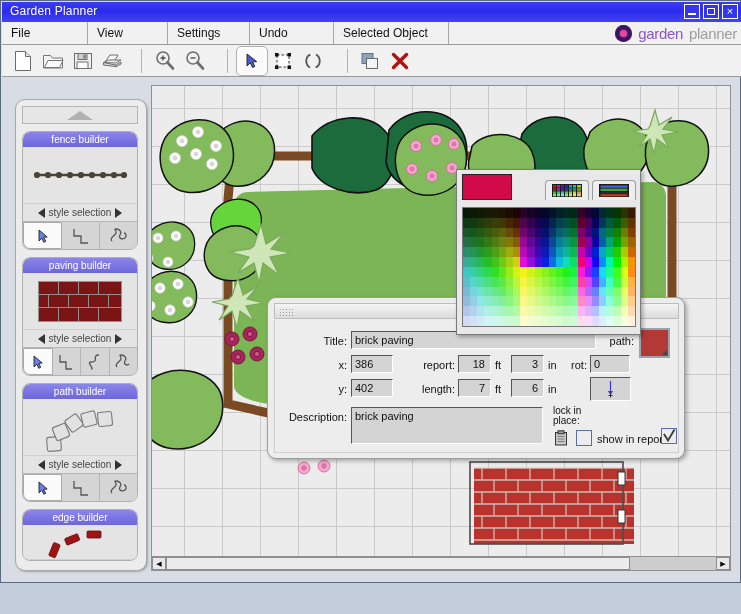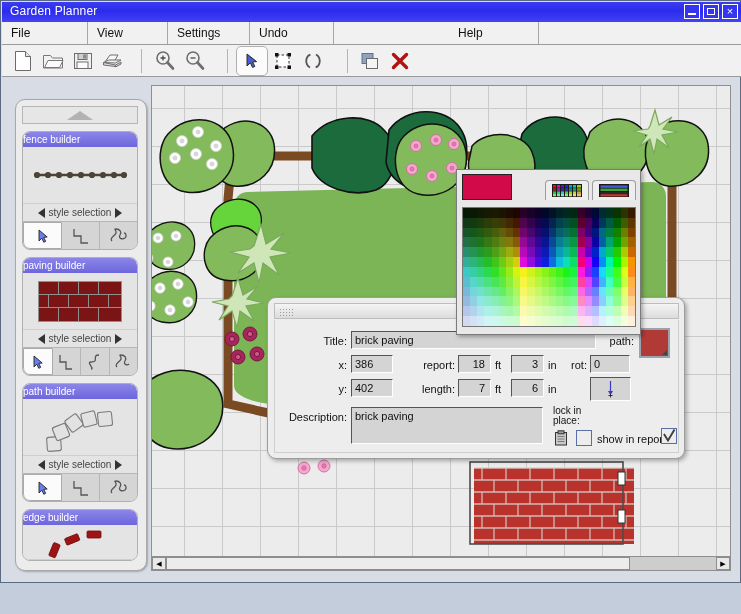--- a/index.html
+++ b/index.html
@@ -62,21 +62,21 @@
     background:#ececec;border:1px solid #a8a8a8;border-radius:10px;box-sizing:border-box;
     box-shadow:1px 1px 2px rgba(0,0,0,.25);}
   .sb-inner{position:absolute;left:6px;top:6px;width:118px;height:458px;overflow:hidden;}
   .scroll-arrow{width:116px;height:18px;background:#e6e6e6;border:1px solid #b5b5b5;
     box-sizing:border-box;display:flex;align-items:center;justify-content:center;}
   .tri-up{width:0;height:0;border-left:13px solid transparent;border-right:13px solid transparent;
     border-bottom:9px solid #b2b2b2;}
 
   .builder{width:116px;margin-top:7px;border:1px solid #b0b0b0;border-radius:8px;
     background:#e4e4e4;box-sizing:border-box;overflow:hidden;}
-  .builder-hd{height:15px;line-height:15px;font-size:10px;color:#fff;
+  .builder-hd{height:15px;line-height:15px;text-align:center;font-size:10px;color:#fff;
     background:linear-gradient(to bottom,#8b86e8,#6d66dd);border-radius:7px 7px 0 0;}
   .builder-prev{height:56px;position:relative;background:#e4e4e4;border-bottom:1px solid #cfcfcf;}
   .style-sel{height:17px;display:flex;align-items:center;justify-content:center;gap:4px;
     font-size:10px;color:#444;background:#e4e4e4;}
   .arr-l{width:0;height:0;border-top:5px solid transparent;border-bottom:5px solid transparent;border-right:7px solid #333;}
   .arr-r{width:0;height:0;border-top:5px solid transparent;border-bottom:5px solid transparent;border-left:7px solid #333;}
   .tool-row{display:flex;height:27px;border-top:1px solid #b6b6b6;}
   .tool-cell{flex:1;border-right:1px solid #b6b6b6;background:#d5d5d5;
     display:flex;align-items:center;justify-content:center;}
   .tool-cell:last-child{border-right:none;}
@@ -157,21 +157,26 @@
             <span class="g">×</span>
           </div>
     </div>
   </div>
 
   <div class="menubar">
     <div class="menu-item" style="left:0px;width:86px">File</div>
     <div class="menu-item" style="left:86px;width:80px">View</div>
     <div class="menu-item" style="left:166px;width:82px">Settings</div>
     <div class="menu-item" style="left:248px;width:84px">Undo</div>
-    <div class="menu-item" style="left:447px;width:90px">Help</div>
+    <div class="menu-item" style="left:332px;width:115px">Selected Object</div>
+    <div class="logo">
+      <div class="logo-mark"></div>
+      <span class="logo-t1">garden</span>
+          <span class="logo-t2">planner</span>
+    </div>
   </div>
 
   <div class="toolbar">
     <div class="tb-group" style="left:6px;">
       <div class="tb-btn">
         <svg width="20" height="22" viewBox="0 0 20 22">
           <path d="M2.5 1.5 h10 l5 5 v14 h-15 z" fill="#fff" stroke="#6b6b6b"></path>
           <path d="M12.5 1.5 v5 h5" fill="#e4e4e4" stroke="#6b6b6b"></path>
         </svg>
       </div>

